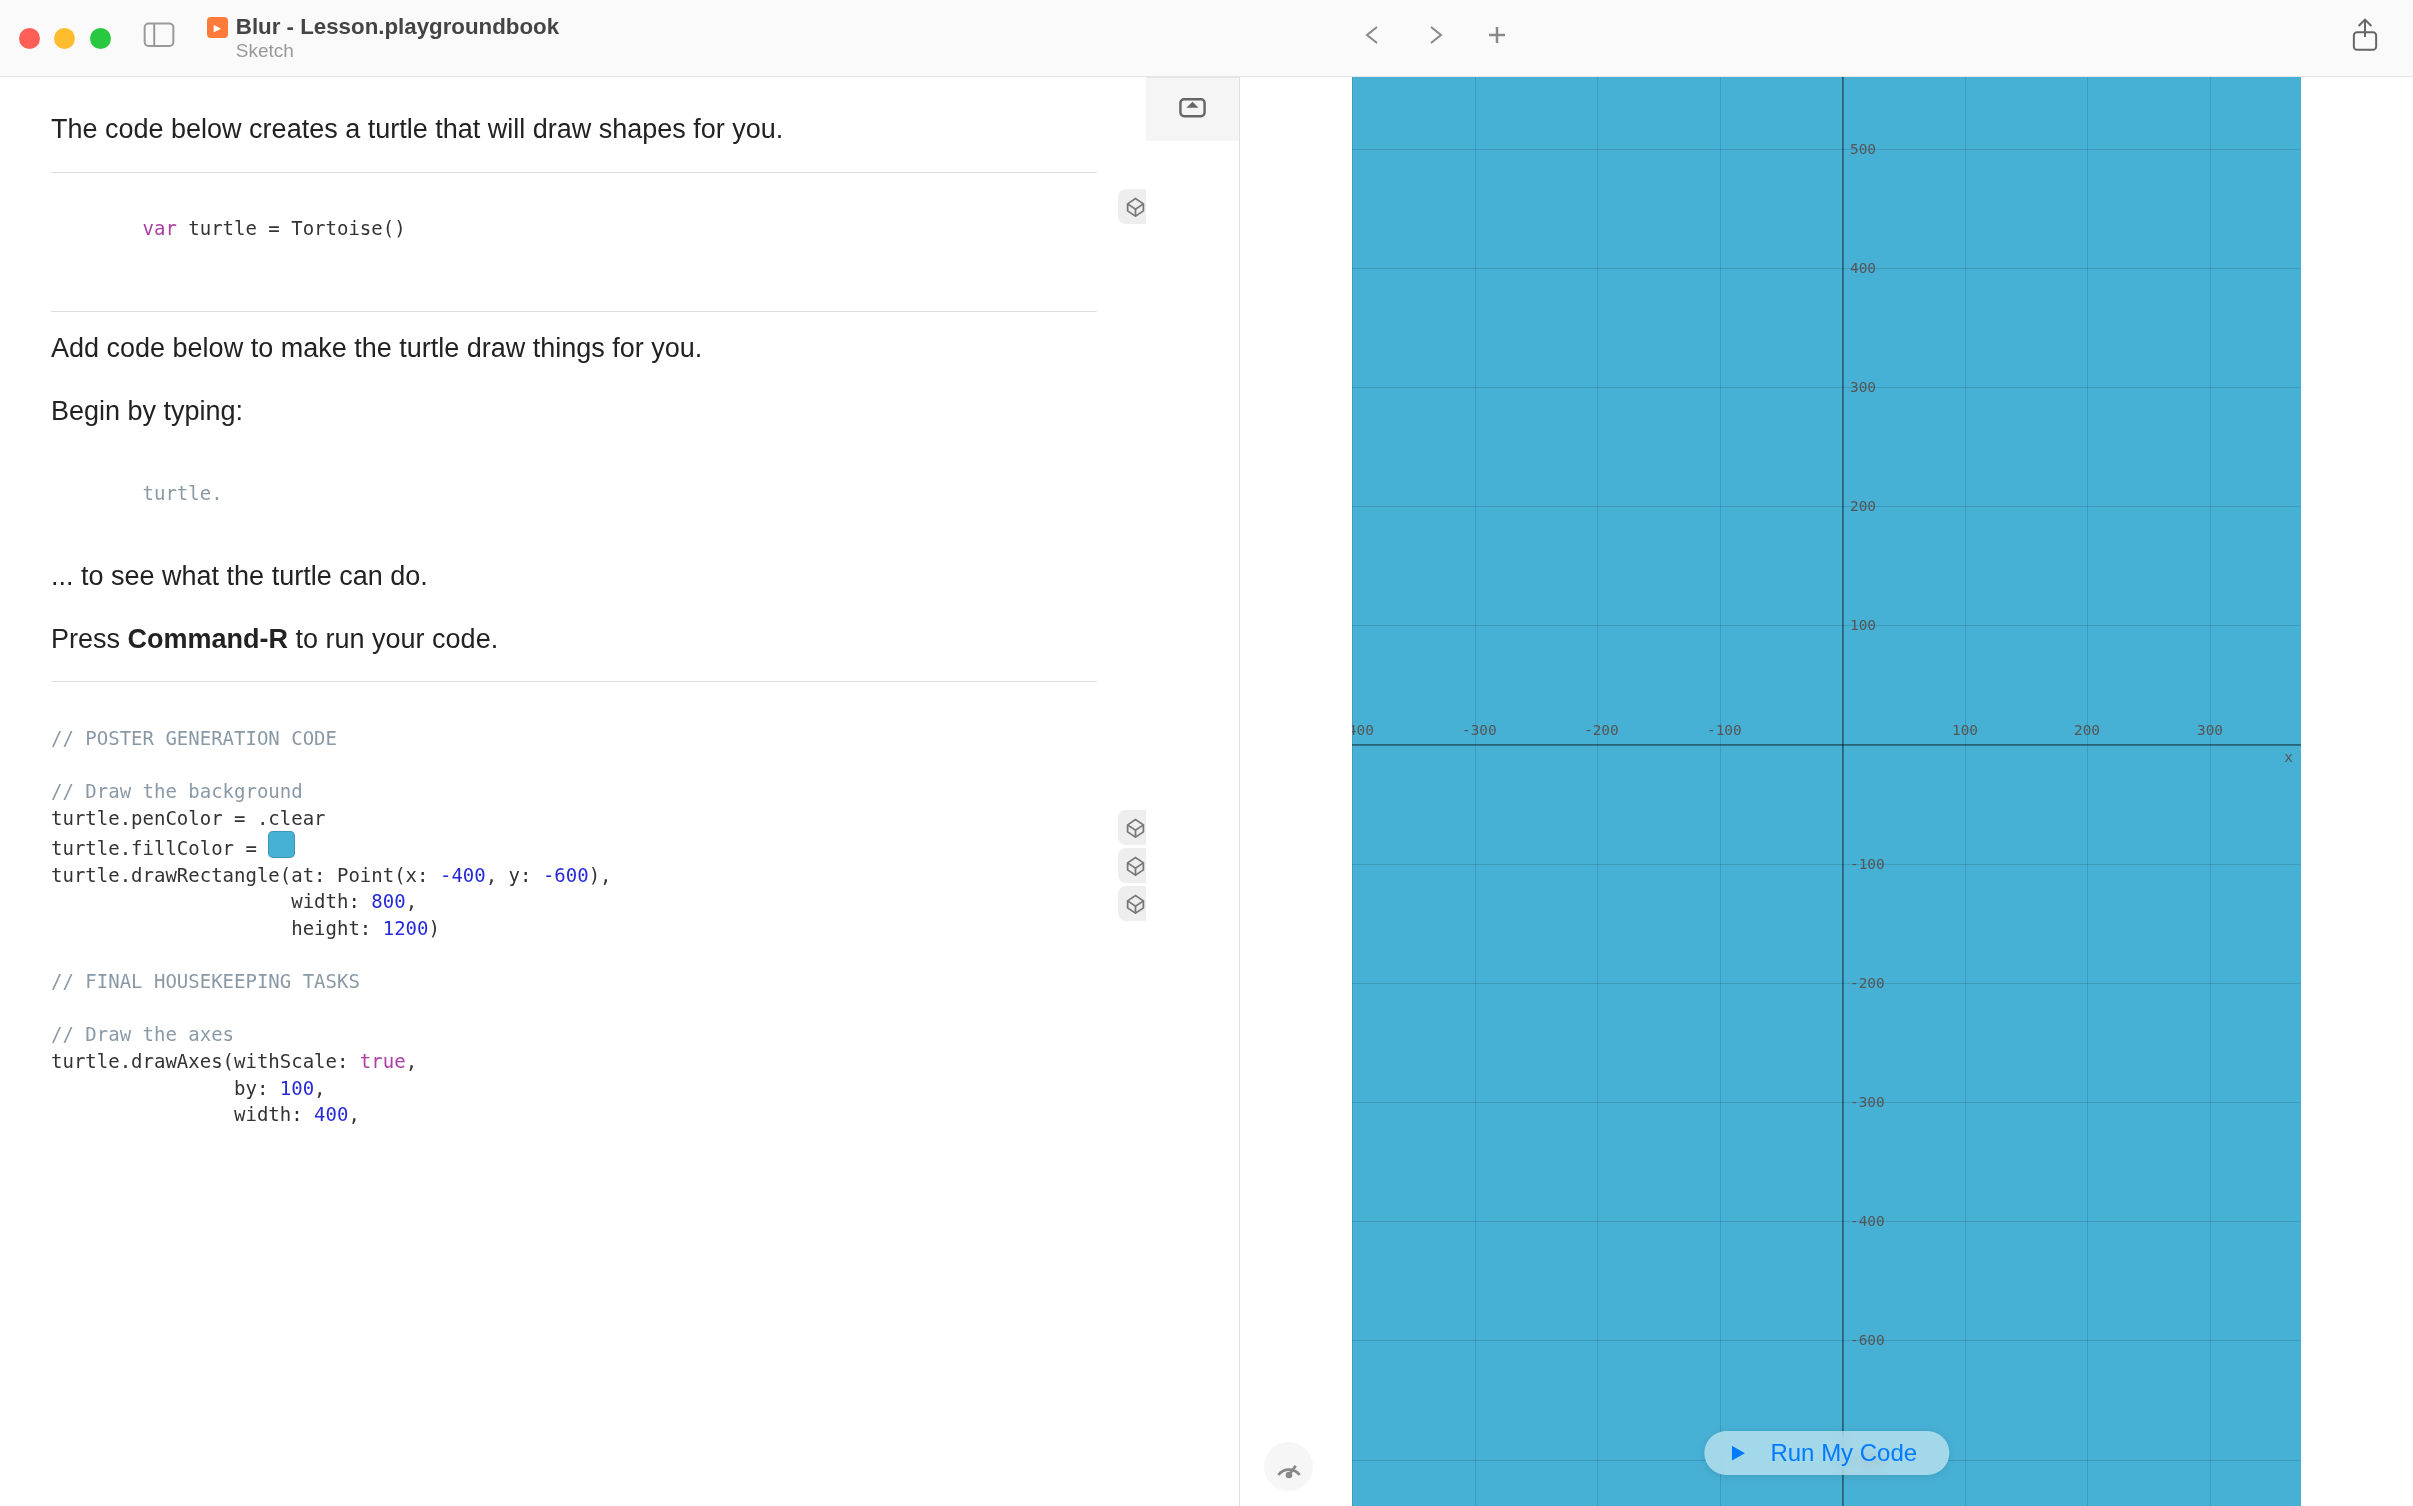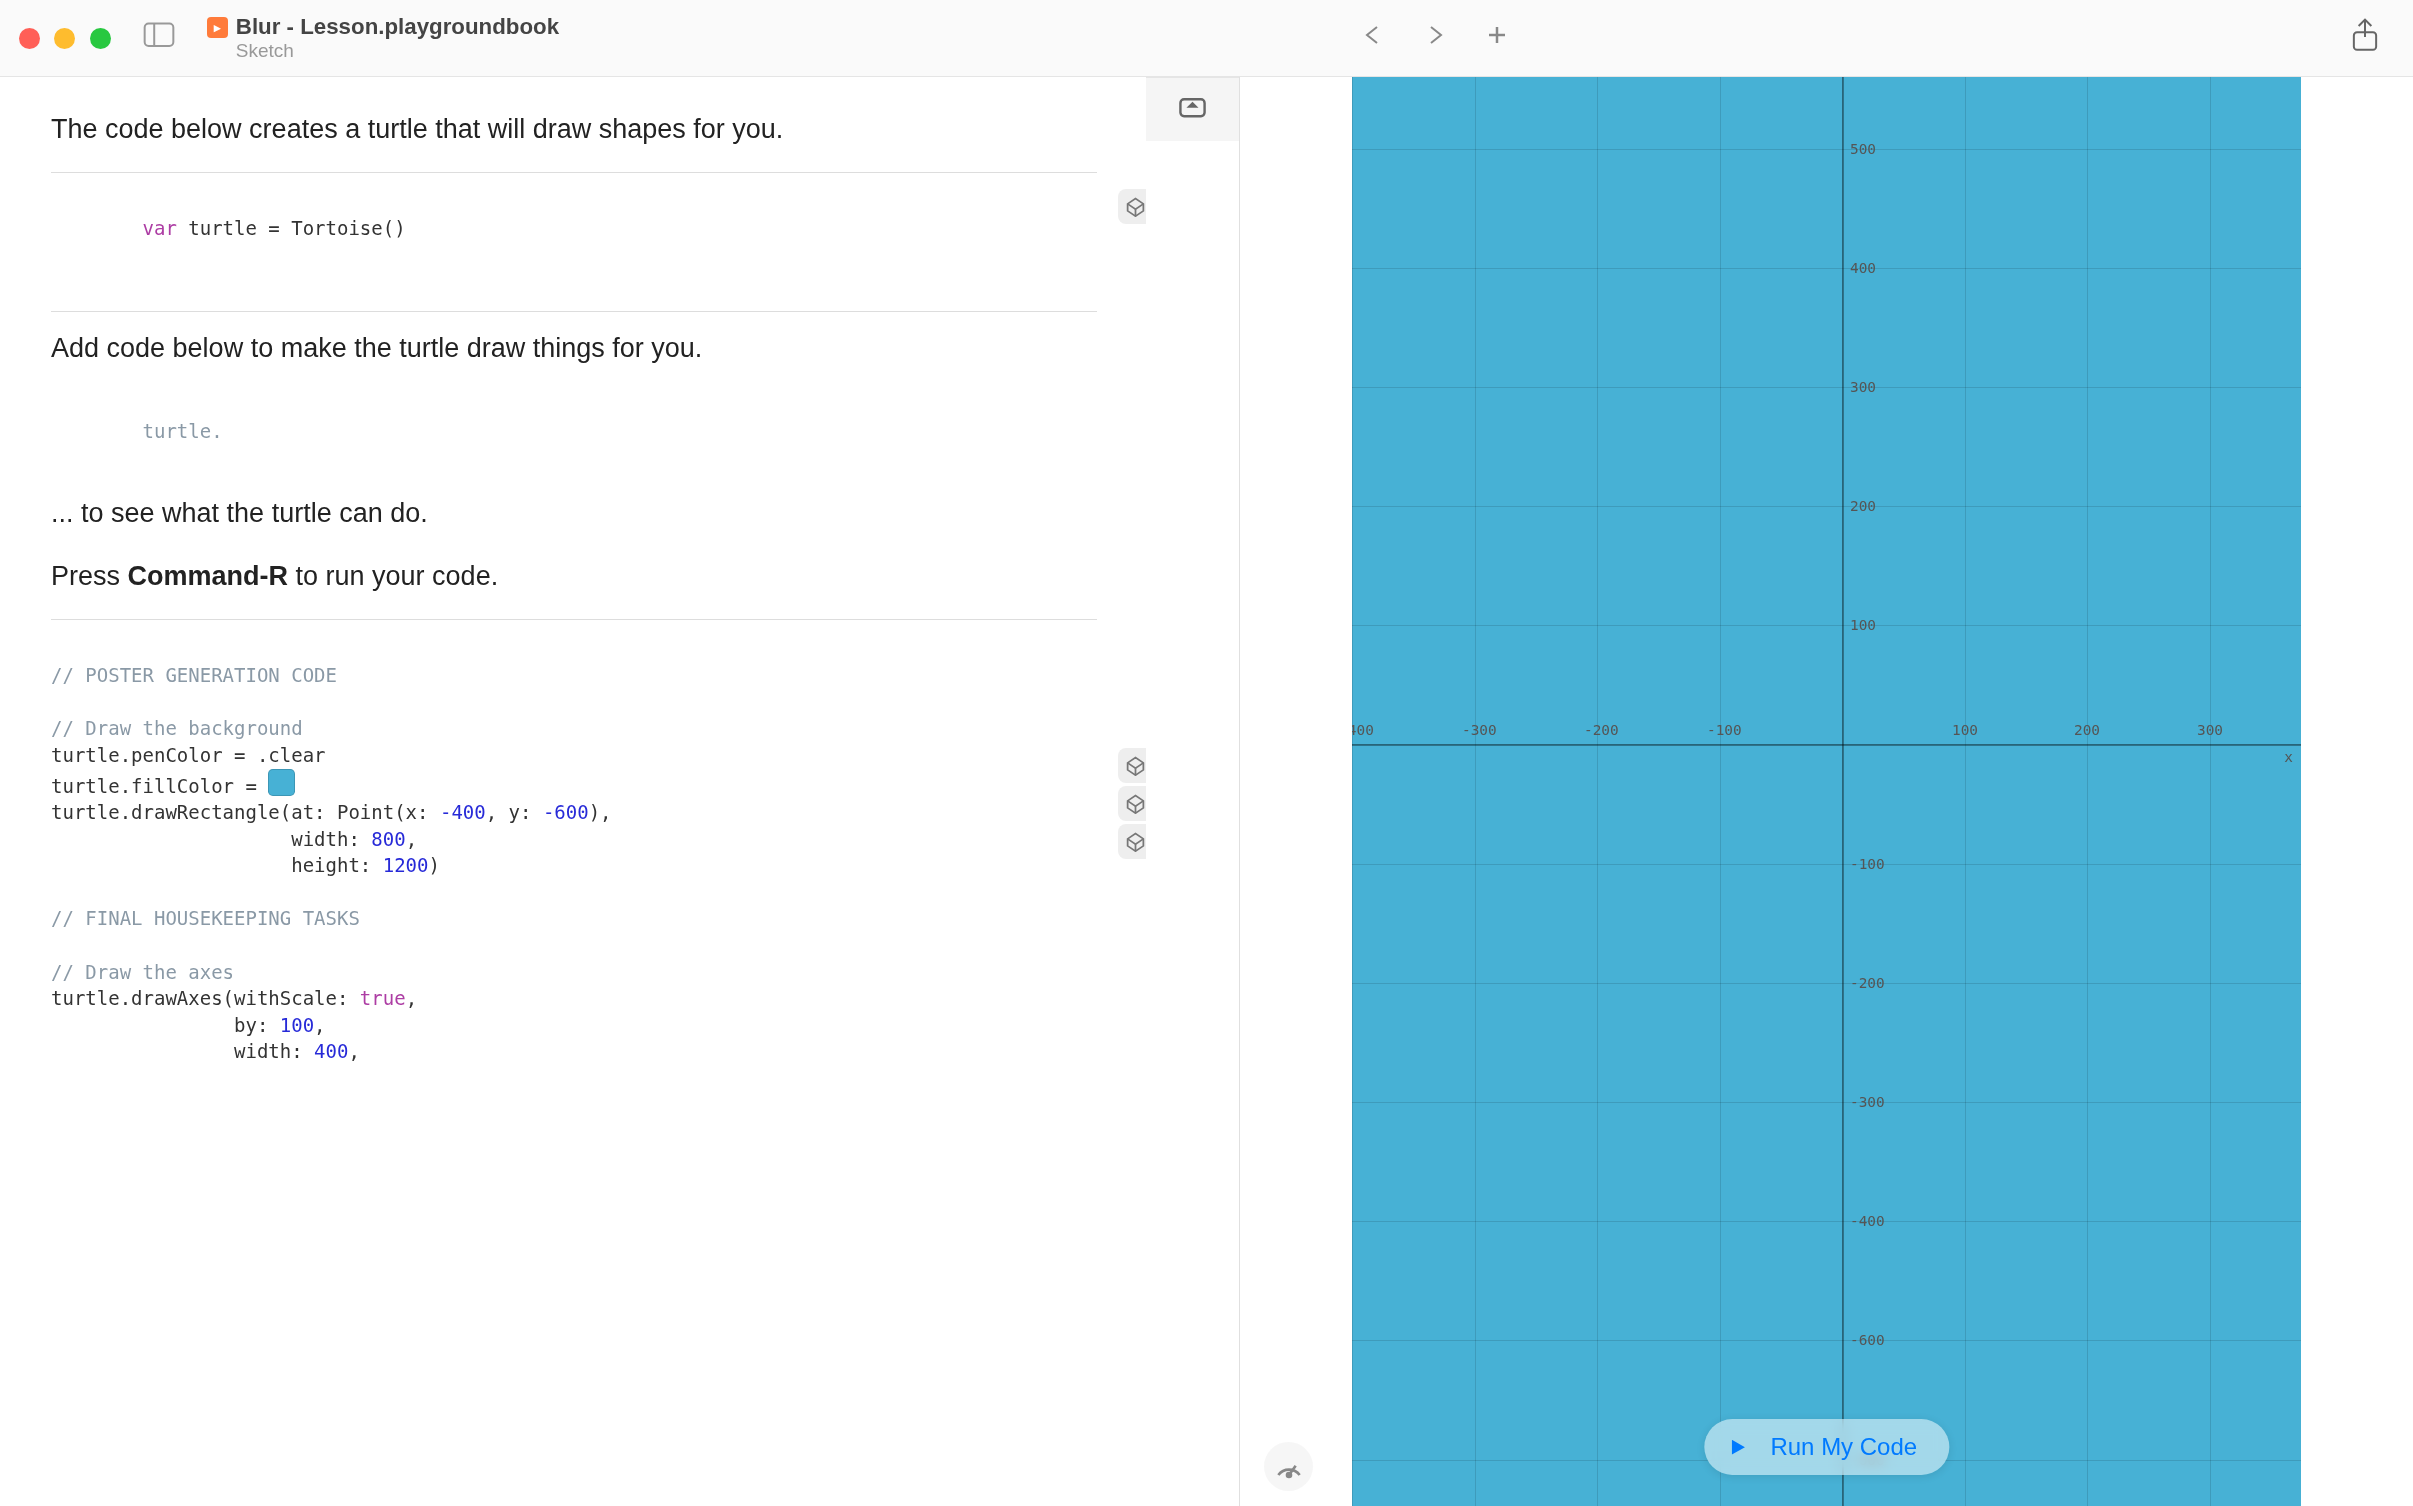--- a/index.html
+++ b/index.html
@@ -97,21 +97,21 @@
     .axis-name { position:absolute; font-size:14.4px; color:#555; font-family:"SF Mono",monospace;}
 
     .run-button {
       position:absolute;
       bottom: 32px;
       left: 50%;
       transform: translateX(-50%);
       background: rgba(255,255,255,0.5);
       backdrop-filter: blur(6.4px);
       border-radius: 32px;
-      height: 56px;
+      height: 44px;
       padding: 0 32px 0 22.3px;
       display:flex; align-items:center; gap:22px;
       color: #007aff;
       font-size: 24px;
       font-weight: 500;
       box-shadow: 0 1.6px 8px rgba(0,0,0,0.1);
     }
     .run-button svg { width:22.3px; height:22.3px; }
 
     .speedo {
@@ -194,20 +194,21 @@
                 <path d="M3 9 l9 -6 l9 6 v8 l-9 6 l-9 -6 z"></path>
                 <path d="M3 9 l9 6 l9 -6"></path>
                 <path d="M12 15 v8"></path>
               </svg>
         </div>
       </div>
 
       <div class="prose">
         <hr>
         <p>Add code below to make the turtle draw things for you.</p>
+        <p>Begin by typing:</p>
       </div>
 
       <div class="code-block" style="margin-bottom:22.3px;">
         <span class="comment">turtle.</span>
       </div>
 
       <div class="prose">
         <p>... to see what the turtle can do.</p>
         <p><span>Press </span><span class="bold">Command-R</span><span> to run your code.</span></p>
         <hr>

